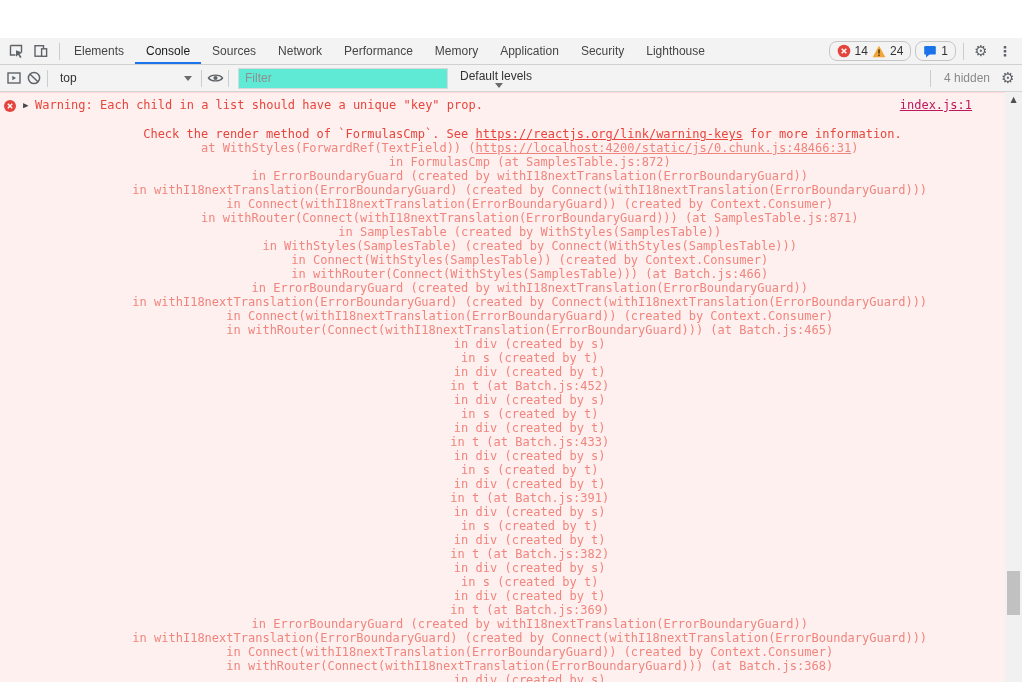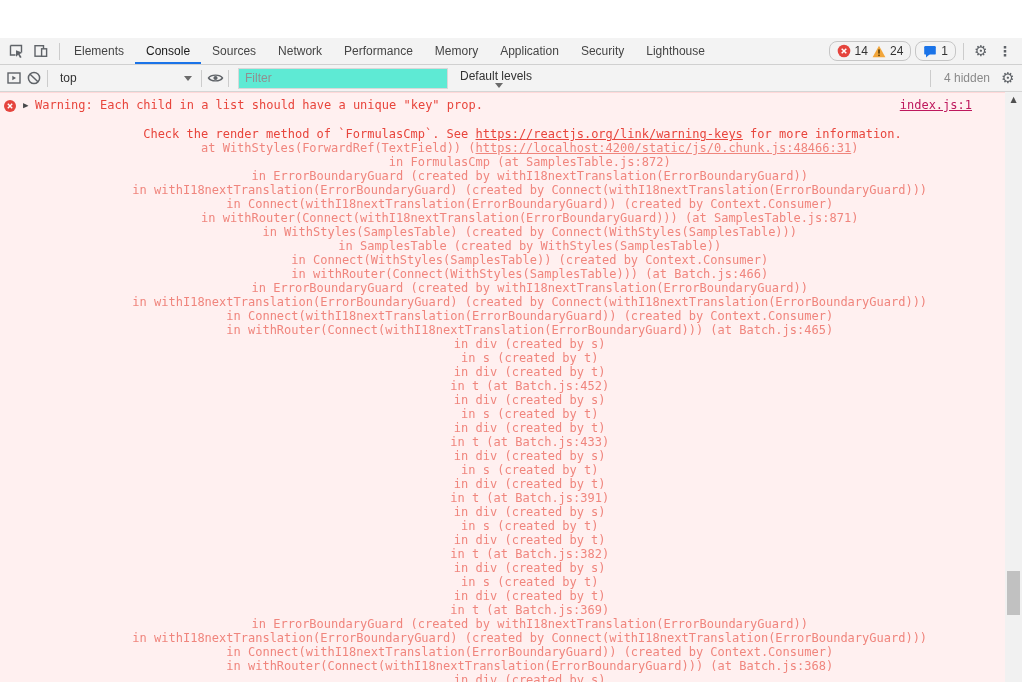--- a/index.html
+++ b/index.html
@@ -177,22 +177,22 @@
       </div>
       <div class="stack">
           <div class="cline">&nbsp;</div>
           <div class="cline strong"><span>Check the render method of `FormulasCmp`. See </span><span class="clink">https://reactjs.org/link/warning-keys</span><span> for more information.</span></div>
           <div class="cline"><span>  at WithStyles(ForwardRef(TextField)) (</span><span class="clink">https://localhost:4200/static/js/0.chunk.js:48466:31</span><span>)</span></div>
           <div class="cline"><span>  in FormulasCmp (at SamplesTable.js:872)</span></div>
           <div class="cline"><span>  in ErrorBoundaryGuard (created by withI18nextTranslation(ErrorBoundaryGuard))</span></div>
           <div class="cline"><span>  in withI18nextTranslation(ErrorBoundaryGuard) (created by Connect(withI18nextTranslation(ErrorBoundaryGuard)))</span></div>
           <div class="cline"><span>  in Connect(withI18nextTranslation(ErrorBoundaryGuard)) (created by Context.Consumer)</span></div>
           <div class="cline"><span>  in withRouter(Connect(withI18nextTranslation(ErrorBoundaryGuard))) (at SamplesTable.js:871)</span></div>
+          <div class="cline"><span>  in SamplesTable (created by WithStyles(SamplesTable))</span></div>
           <div class="cline"><span>  in WithStyles(SamplesTable) (created by Connect(WithStyles(SamplesTable)))</span></div>
-          <div class="cline"><span>  in SamplesTable (created by WithStyles(SamplesTable))</span></div>
           <div class="cline"><span>  in Connect(WithStyles(SamplesTable)) (created by Context.Consumer)</span></div>
           <div class="cline"><span>  in withRouter(Connect(WithStyles(SamplesTable))) (at Batch.js:466)</span></div>
           <div class="cline"><span>  in ErrorBoundaryGuard (created by withI18nextTranslation(ErrorBoundaryGuard))</span></div>
           <div class="cline"><span>  in withI18nextTranslation(ErrorBoundaryGuard) (created by Connect(withI18nextTranslation(ErrorBoundaryGuard)))</span></div>
           <div class="cline"><span>  in Connect(withI18nextTranslation(ErrorBoundaryGuard)) (created by Context.Consumer)</span></div>
           <div class="cline"><span>  in withRouter(Connect(withI18nextTranslation(ErrorBoundaryGuard))) (at Batch.js:465)</span></div>
           <div class="cline"><span>  in div (created by s)</span></div>
           <div class="cline"><span>  in s (created by t)</span></div>
           <div class="cline"><span>  in div (created by t)</span></div>
           <div class="cline"><span>  in t (at Batch.js:452)</span></div>

